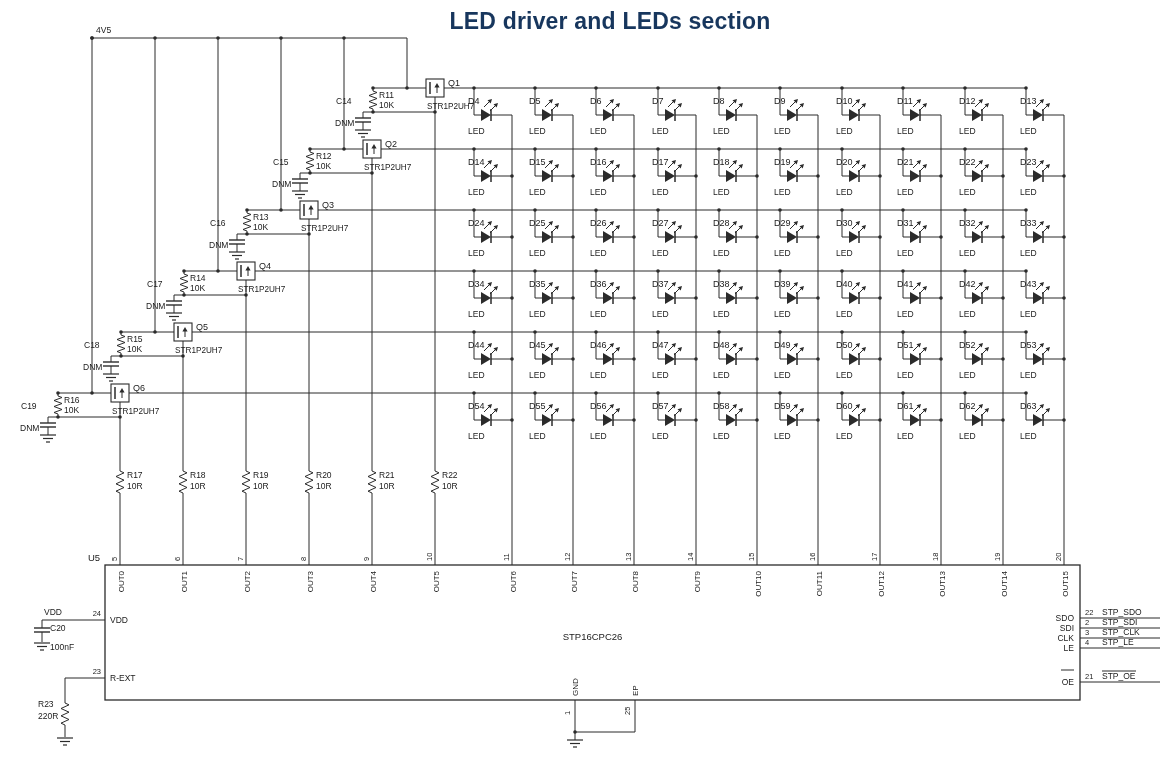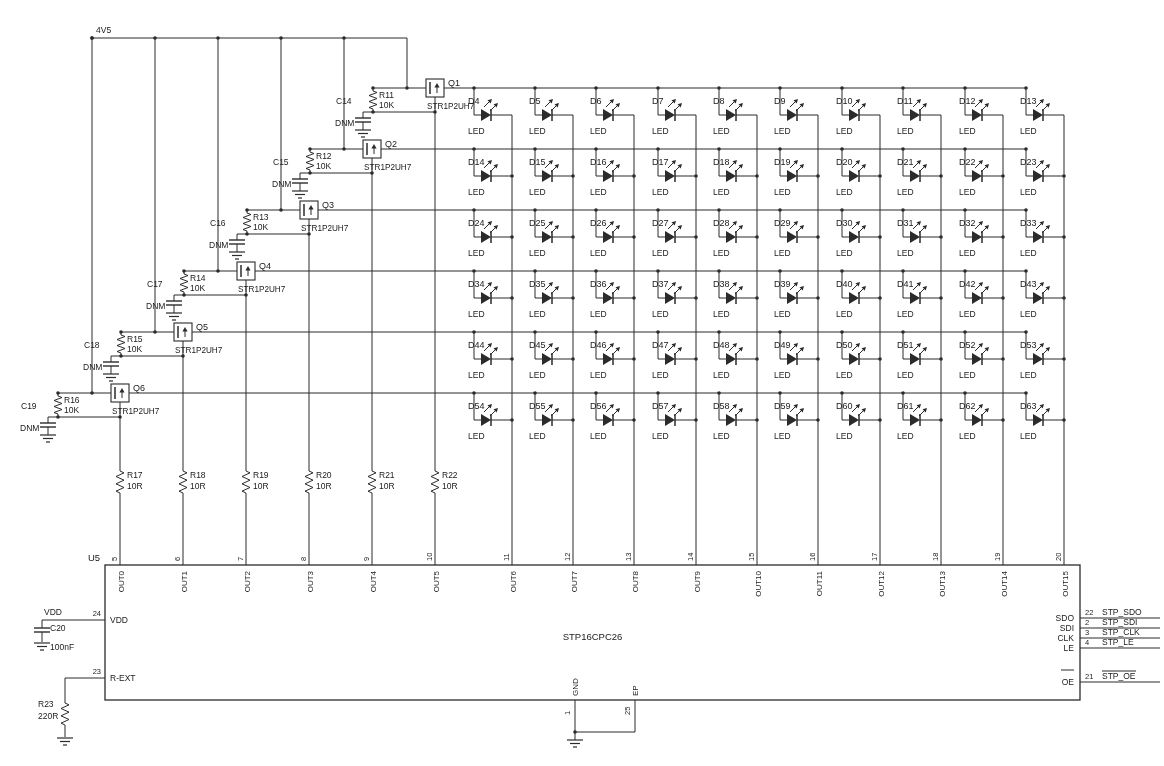--- a/index.html
+++ b/index.html
@@ -6,20 +6,21 @@
   .page{position:relative;width:1164px;height:766px;background:#fff;overflow:hidden;
         font-family:"Liberation Sans", sans-serif;}
   .title{position:absolute;top:8px;left:56px;width:1108px;text-align:center;
          font-size:23px;font-weight:bold;color:#17365D;letter-spacing:0.2px;}
   svg text{font-family:"Liberation Sans", sans-serif;}
 </style>
 </head>
 <body>
 
 <div class="page">
+  <div class="title">LED driver and LEDs section</div>
   <svg id="schematic" width="1164" height="766" viewBox="0 0 1164 766">
       <g>
         <line x1="92" y1="38" x2="407" y2="38" stroke="#2b2b2b" stroke-width="1"></line>
         <circle cx="92" cy="38" r="1.8" fill="#2b2b2b"></circle>
         <text font-size="8.5" fill="#1a1a1a" text-anchor="start" x="96" y="33">4V5</text>
       </g>
       <g>
         <line x1="512" y1="115" x2="512" y2="565" stroke="#2b2b2b" stroke-width="1"></line>
       </g>
       <g>

